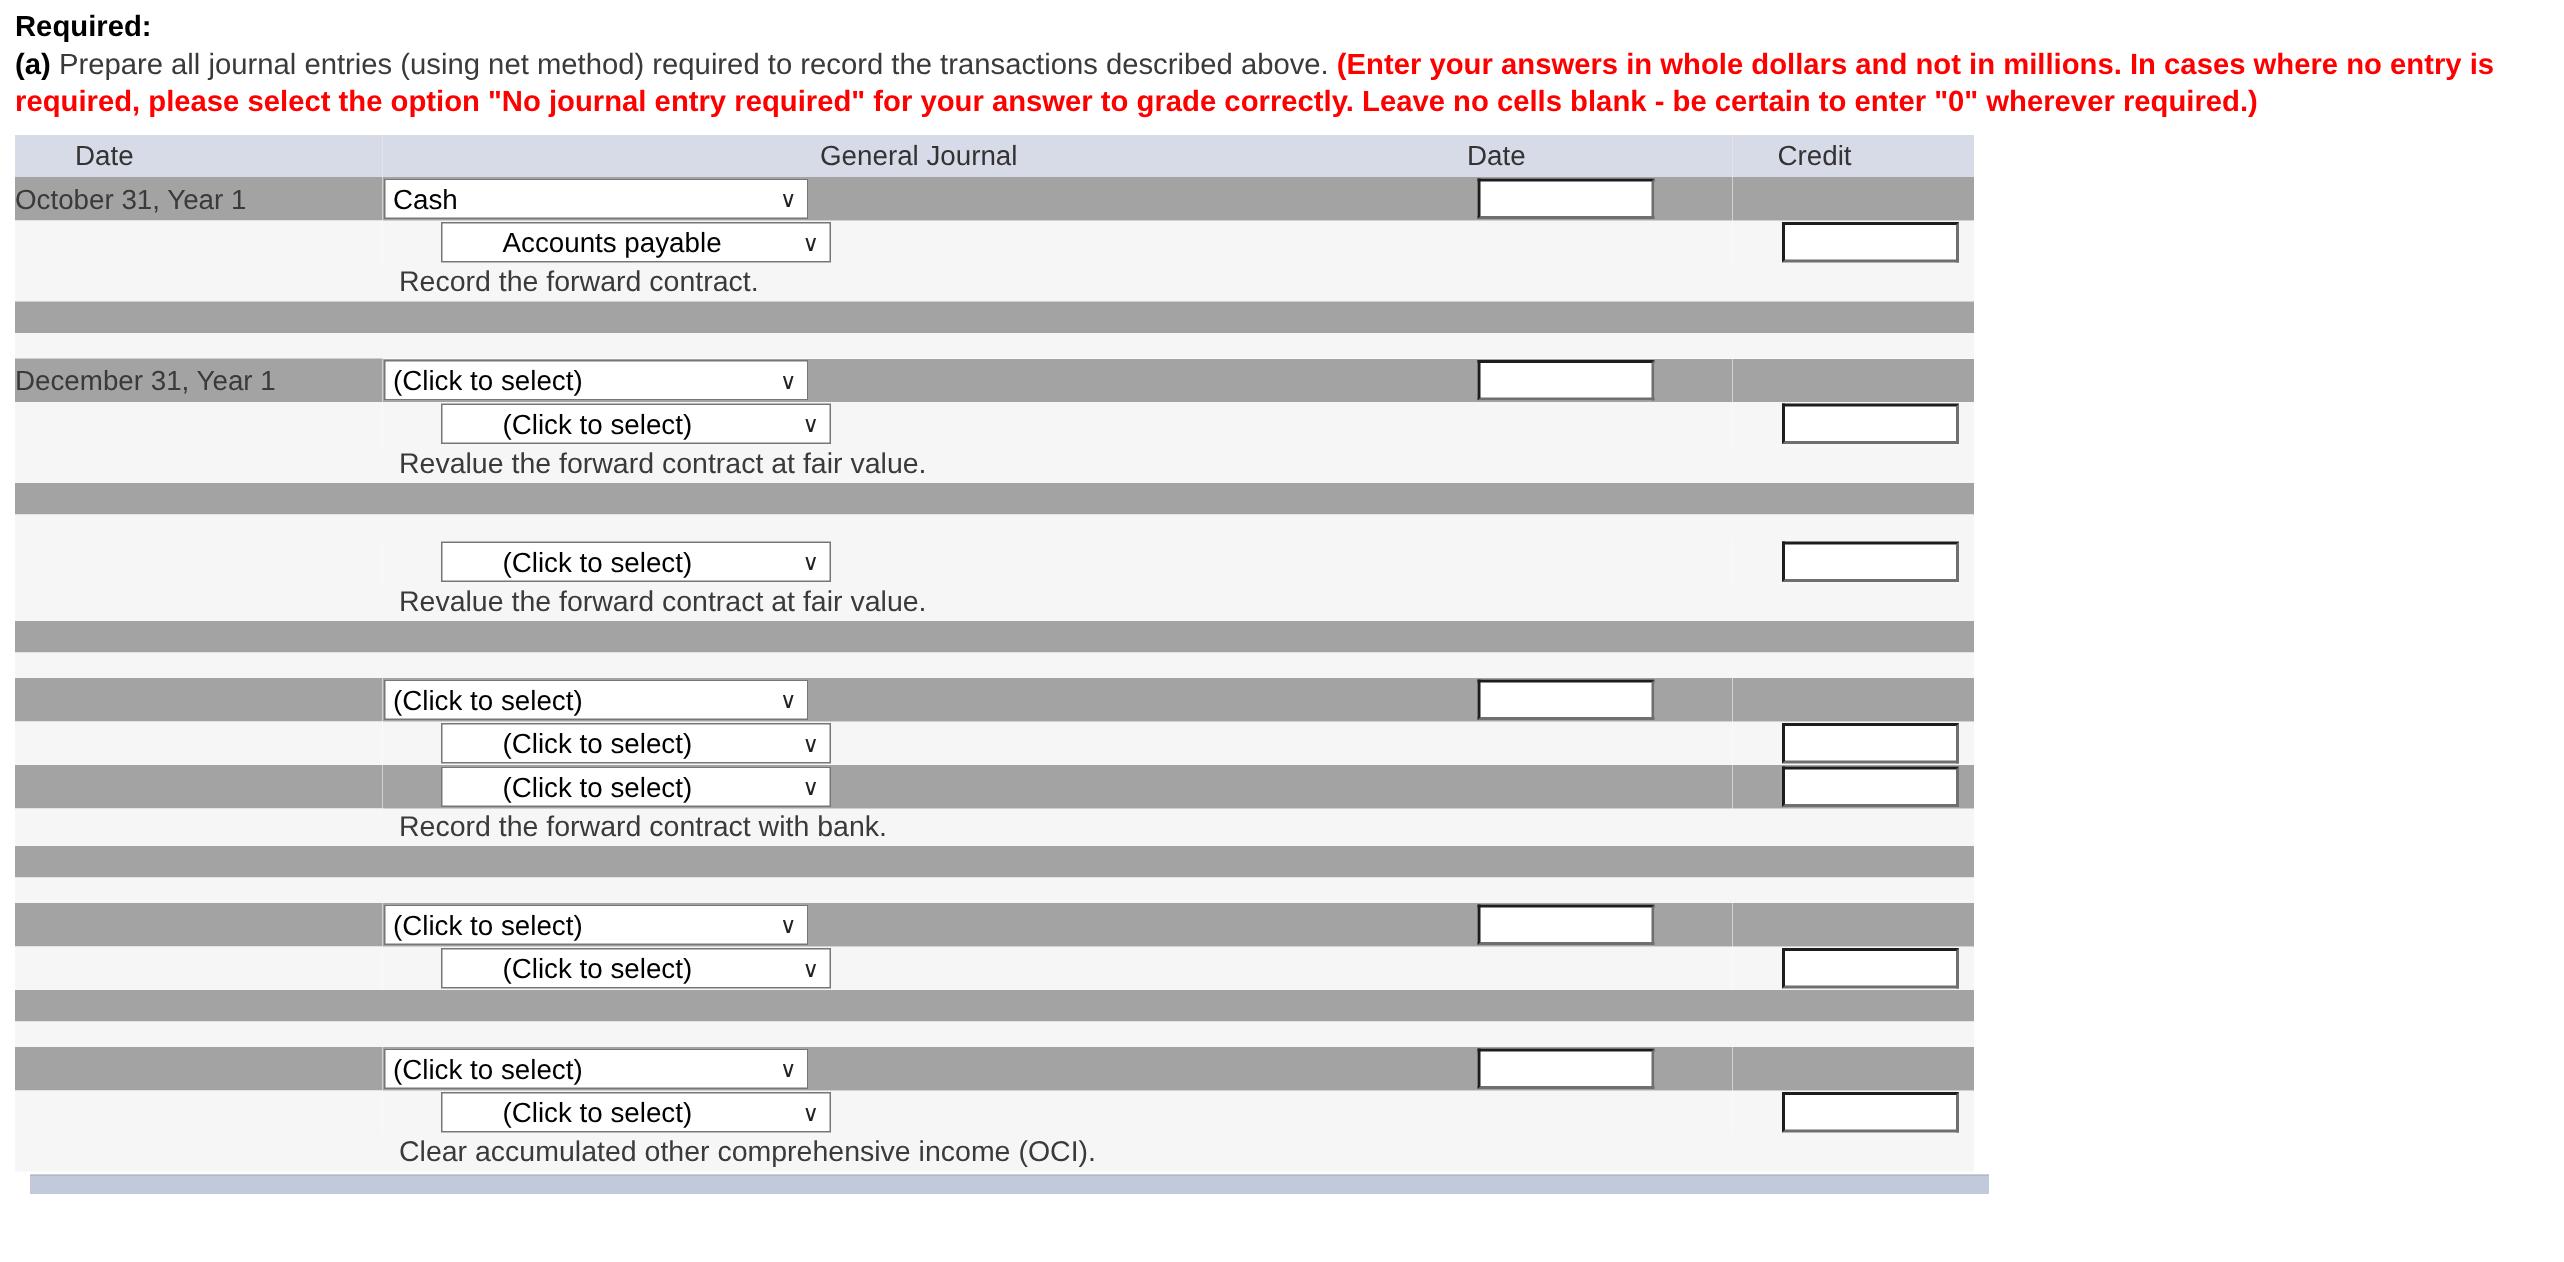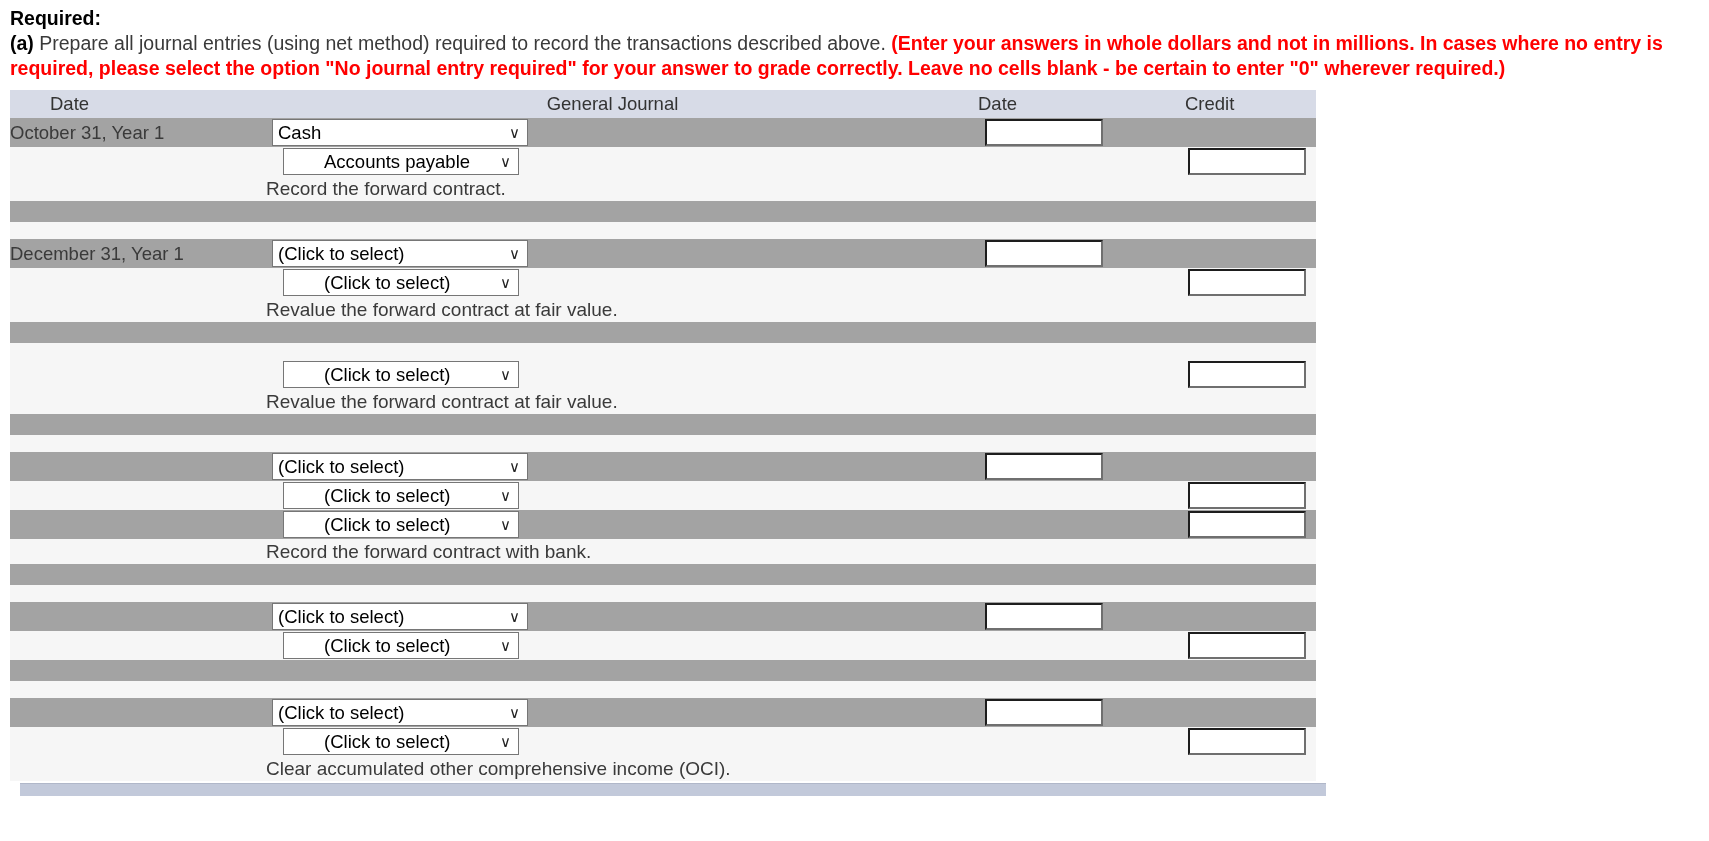--- a/index.html
+++ b/index.html
@@ -121,22 +121,22 @@
   }
   .sel .caret {
     position: absolute;
     right: 7px;
     top: 0;
     font-size: 15px;
     line-height: 26px;
     color: #222;
     font-family: "DejaVu Sans", sans-serif;
   }
-  .sel-debit  { width: 256px; margin-left: 17px; }
-  .sel-credit { width: 236px; margin-left: 28px; padding-left: 40px; }
+  .sel-debit  { width: 283px; margin-left: 1px; }
+  .sel-credit { width: 260px; margin-left: 39px; padding-left: 40px; }
 
   
   .memo {
     padding-left: 4px;
     font-size: 19px;
     color: #3a3a3a;
     white-space: nowrap;
     margin-left: 252px;
   }
 

